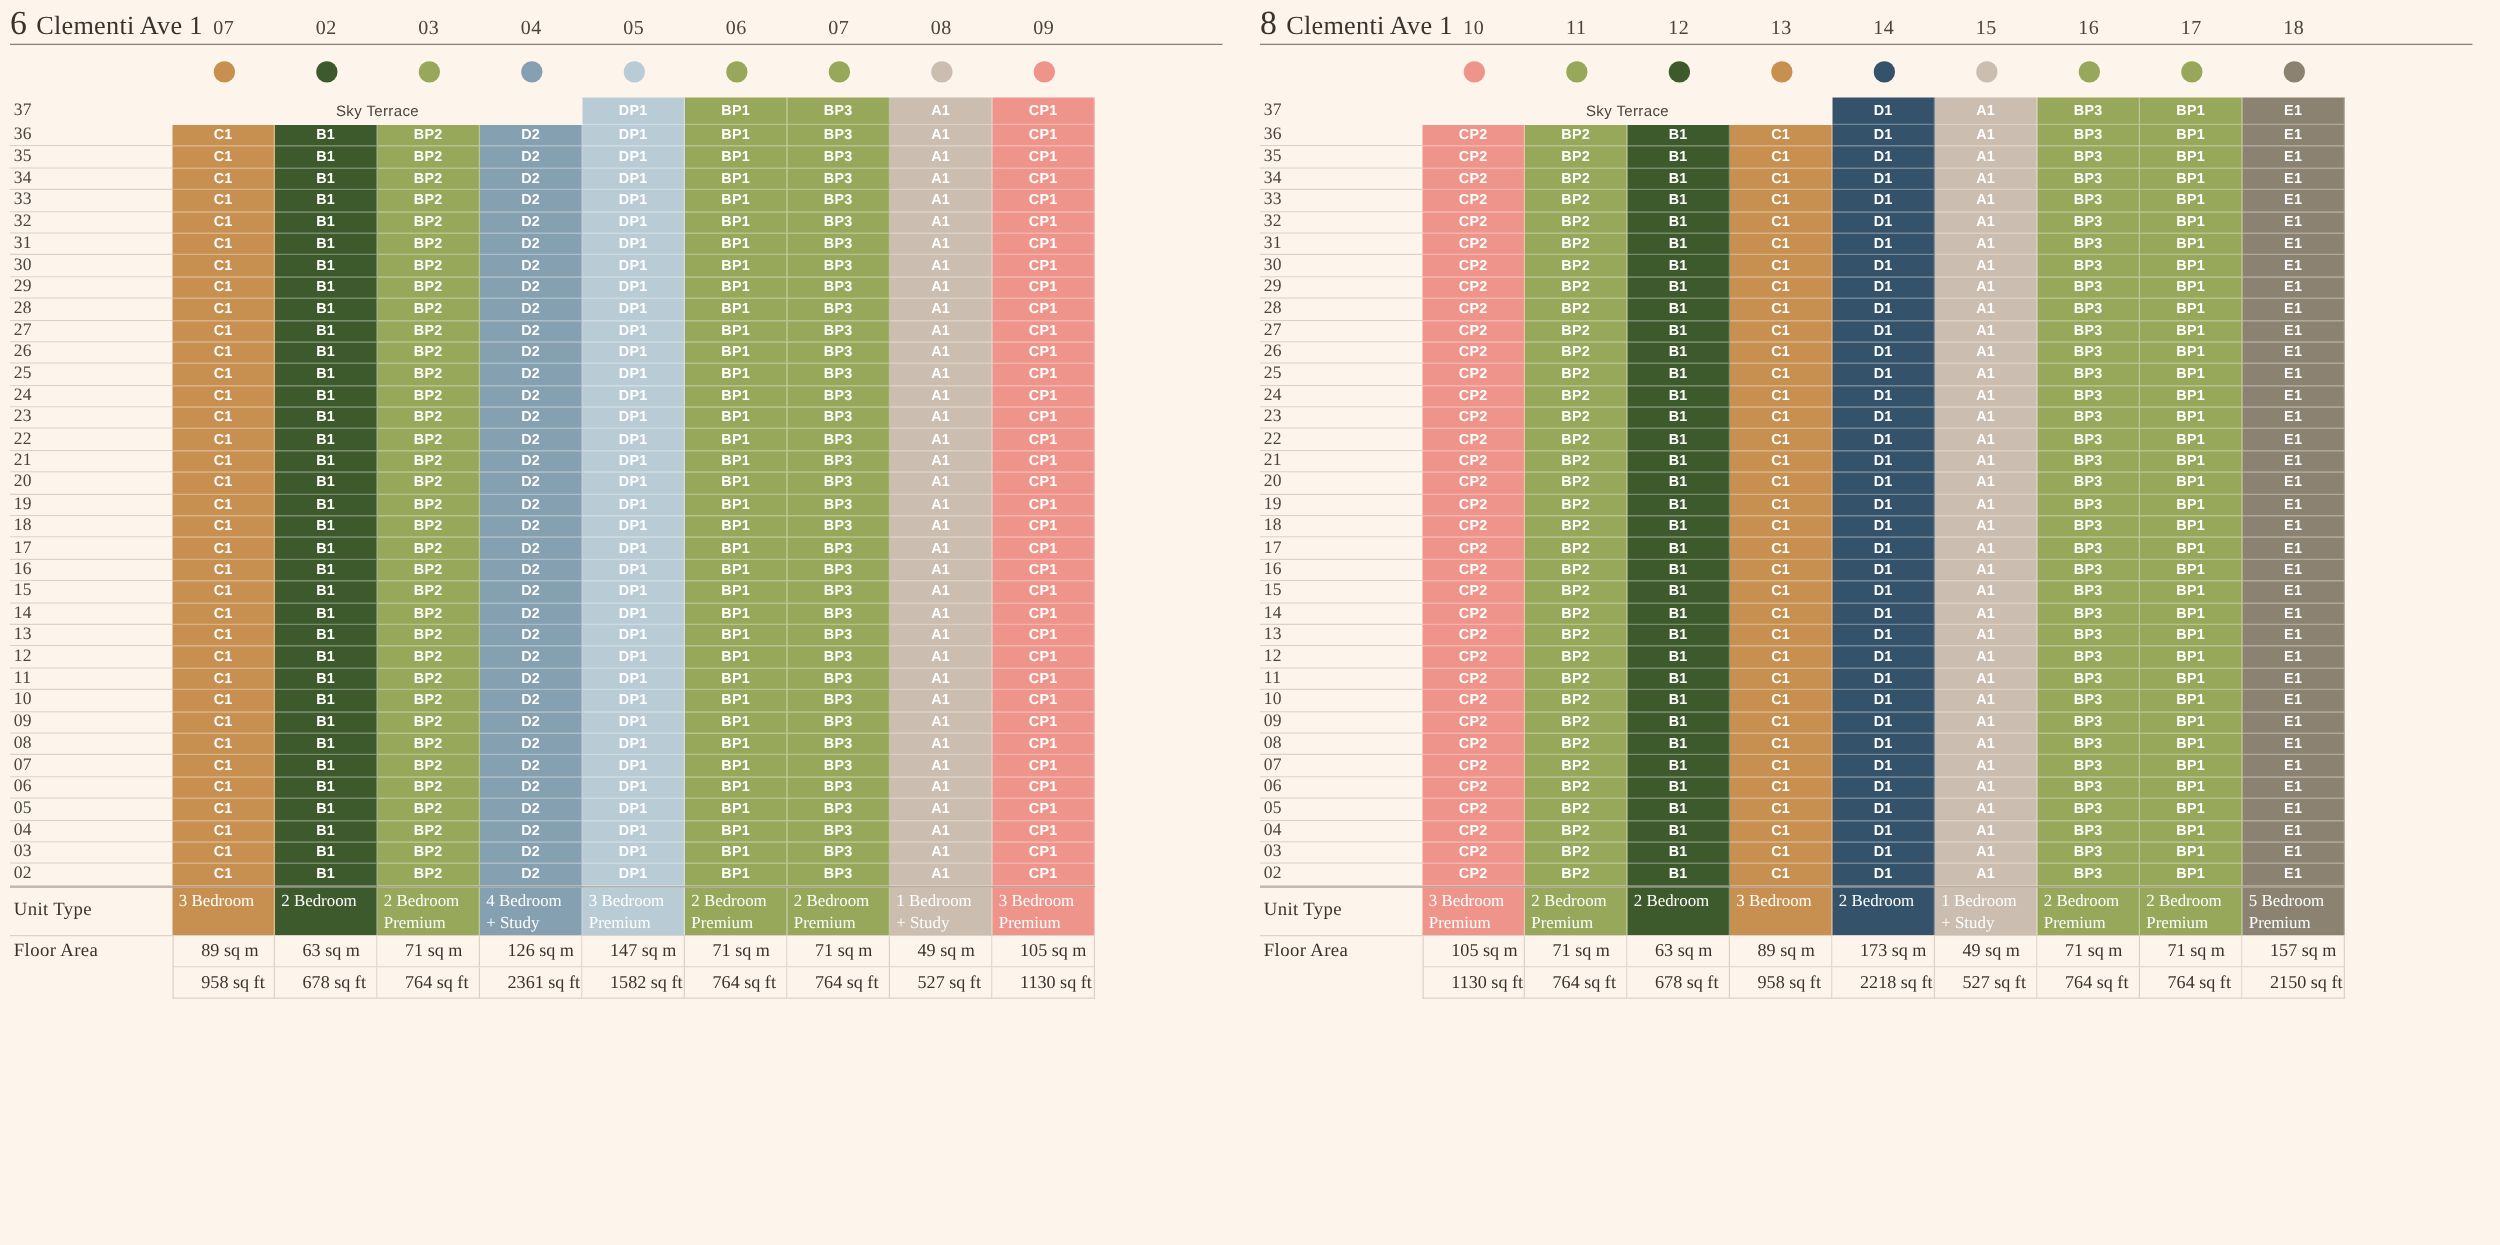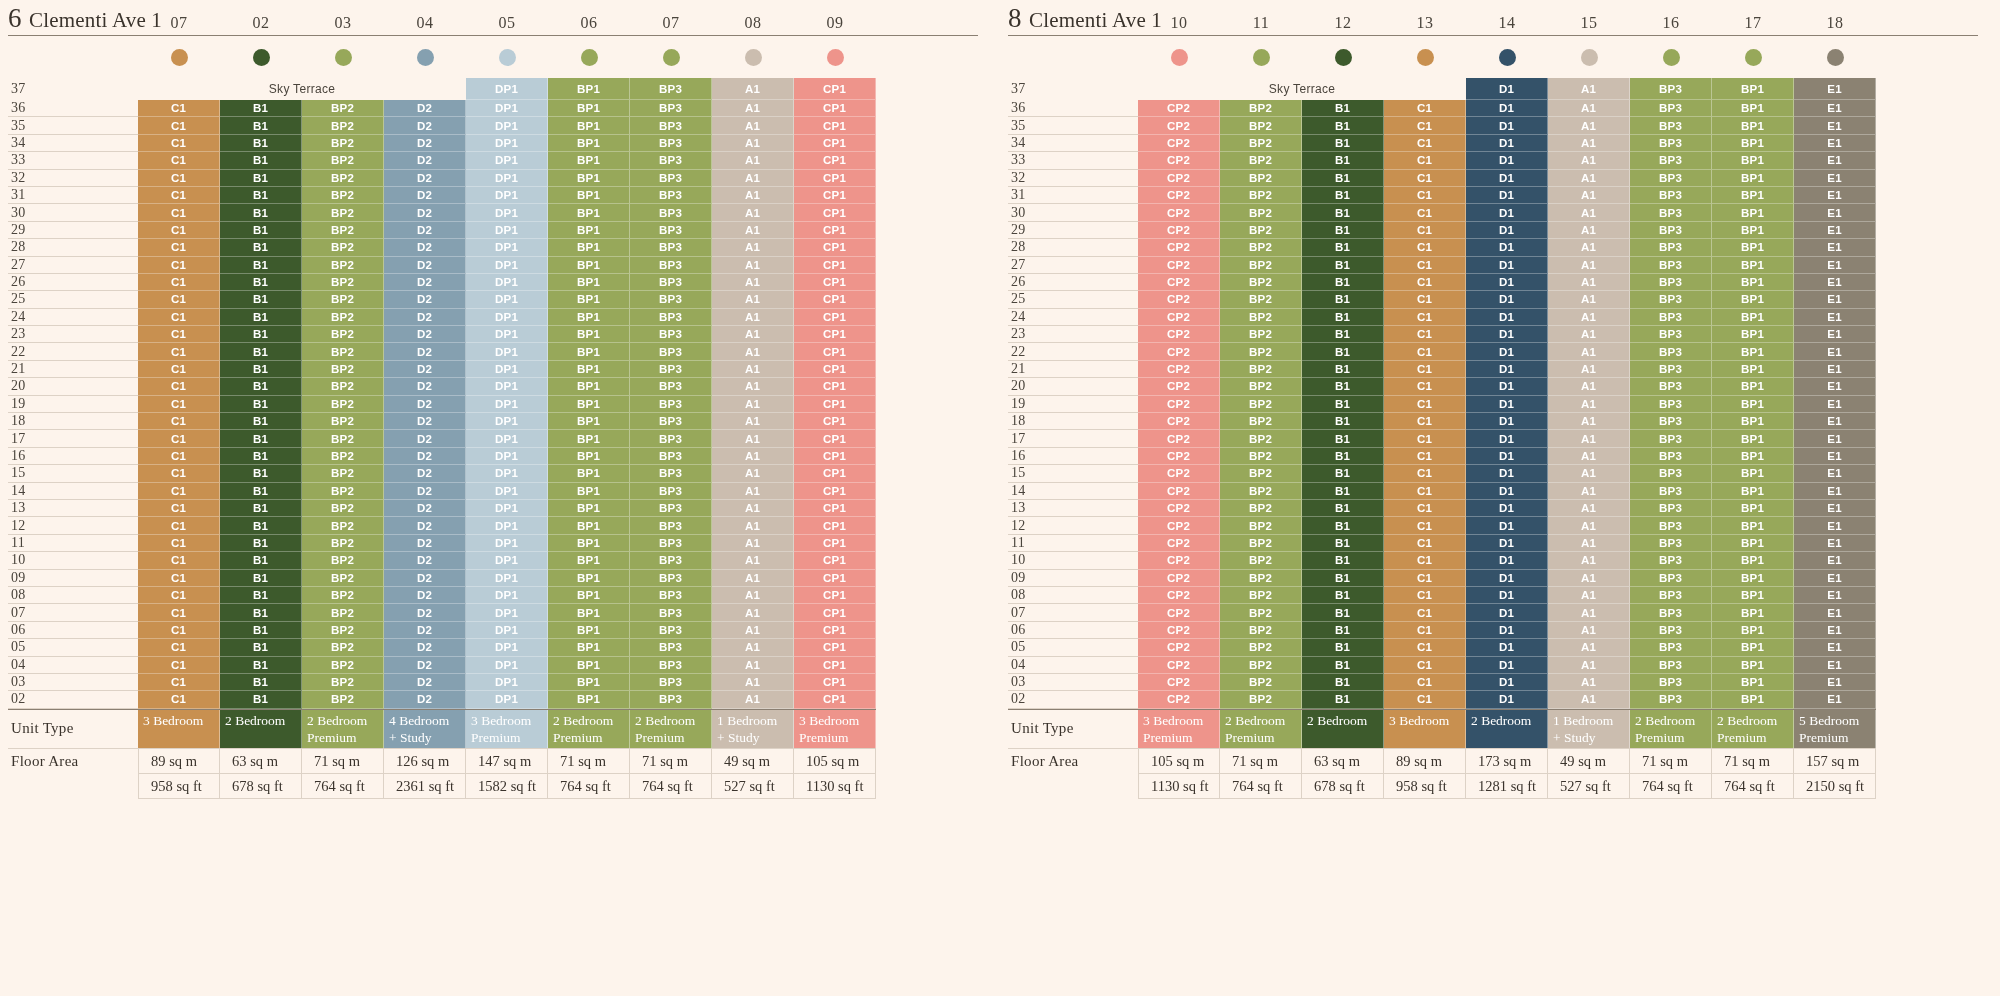--- a/index.html
+++ b/index.html
@@ -122,21 +122,21 @@
     padding-left: 3px;
     letter-spacing: 0.3px;
   }
   .arearow { display: flex; height: 25px; }
   .areacell {
     display: flex;
     align-items: center;
     font-family: "Liberation Serif", serif;
     font-size: 14.5px;
     color: #3a332c;
-    padding-left: 12px;
+    padding-left: 22px;
     border-right: 1px solid #ddd2c6;
     border-bottom: 1px solid #ddd2c6;
     background: #fdf4ec;
   }
   .arealabel {
     display: flex; align-items: center;
     font-size: 15px; color: #3a332c;
     padding-left: 3px; letter-spacing: 0.3px;
   }
   .edgeL { border-left: 1px solid #ddd2c6; }
@@ -1171,20 +1171,20 @@
         <div class="areacell" style="width: 82px;">71 sq m</div>
         <div class="areacell" style="width: 82px;">71 sq m</div>
         <div class="areacell" style="width: 82px;">157 sq m</div>
       </div>
       <div class="arearow">
         <div class="arealabel" style="width: 130px;"></div>
         <div class="areacell edgeL" style="width: 82px;">1130 sq ft</div>
         <div class="areacell" style="width: 82px;">764 sq ft</div>
         <div class="areacell" style="width: 82px;">678 sq ft</div>
         <div class="areacell" style="width: 82px;">958 sq ft</div>
-        <div class="areacell" style="width: 82px;">1281 sq ft</div>
+        <div class="areacell" style="width: 82px;">2218 sq ft</div>
         <div class="areacell" style="width: 82px;">527 sq ft</div>
         <div class="areacell" style="width: 82px;">764 sq ft</div>
         <div class="areacell" style="width: 82px;">764 sq ft</div>
         <div class="areacell" style="width: 82px;">2150 sq ft</div>
       </div>
     </div>
 </div>
 
 </body></html>

